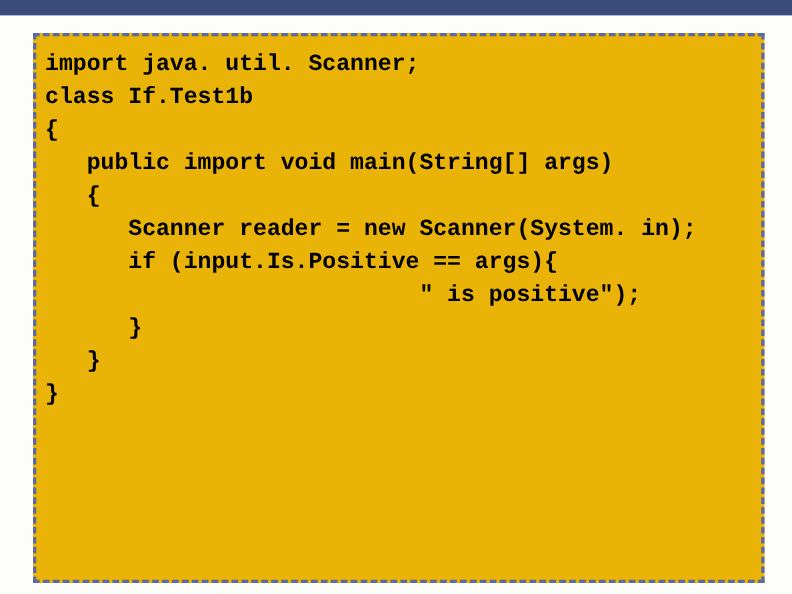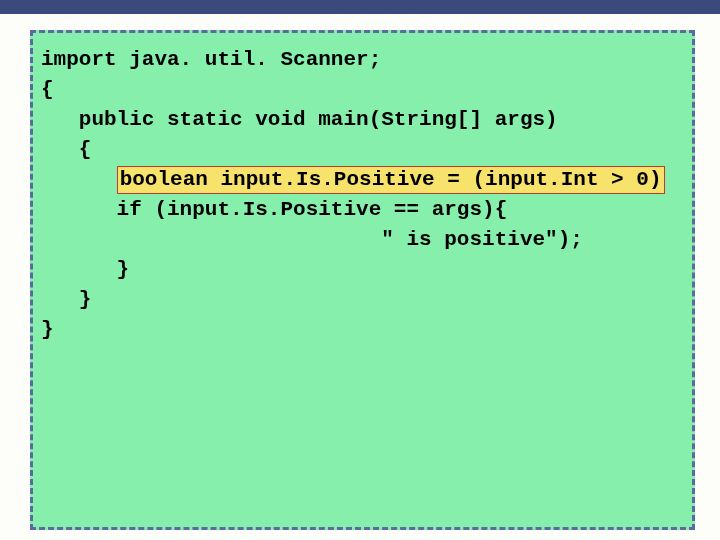--- a/index.html
+++ b/index.html
@@ -16,21 +16,21 @@
     height: 14px;
     background: #3a4a7a;
   }
   .code-box {
     position: absolute;
     top: 30px;
     left: 30px;
     right: 25px;
     bottom: 10px;
     border: 3px dashed #5a6aa3;
-    background: #86efac;
+    background: #eab308;
     padding: 12px 8px 8px 8px;
   }
   .code-line {
     font-size: 21px;
     line-height: 30px;
     font-weight: bold;
     color: #000;
     white-space: pre;
   }
   .hl {
@@ -43,22 +43,23 @@
   }
 </style>
 </head>
 <body>
 
 <div class="topbar"></div>
 
 <div class="code-box">
   <div class="code-line">import java. util. Scanner;</div>
   <div class="code-line"></div>
+  <div class="code-line">class If.Test1b</div>
   <div class="code-line">{</div>
-  <div class="code-line">   public static void main(String[] args)</div>
+  <div class="code-line">   public import void main(String[] args)</div>
   <div class="code-line">   {</div>
-  <div class="code-line"><span>      </span><span class="hl">boolean input.Is.Positive = (input.Int &gt; 0)</span></div>
+  <div class="code-line">      Scanner reader = new Scanner(System. in);</div>
   <div class="code-line">      if (input.Is.Positive == args){</div>
   <div class="code-line">                           " is positive");</div>
   <div class="code-line">      }</div>
   <div class="code-line">   }</div>
   <div class="code-line">}</div>
 </div>
 
 </body></html>

